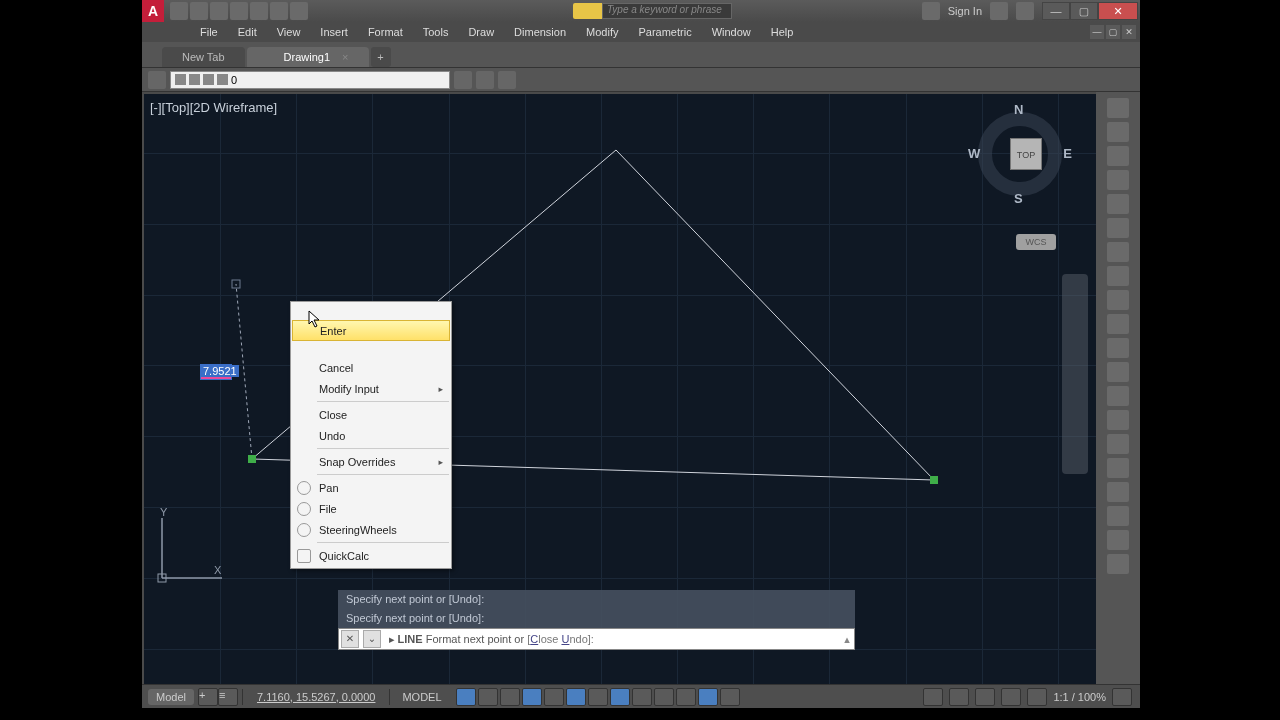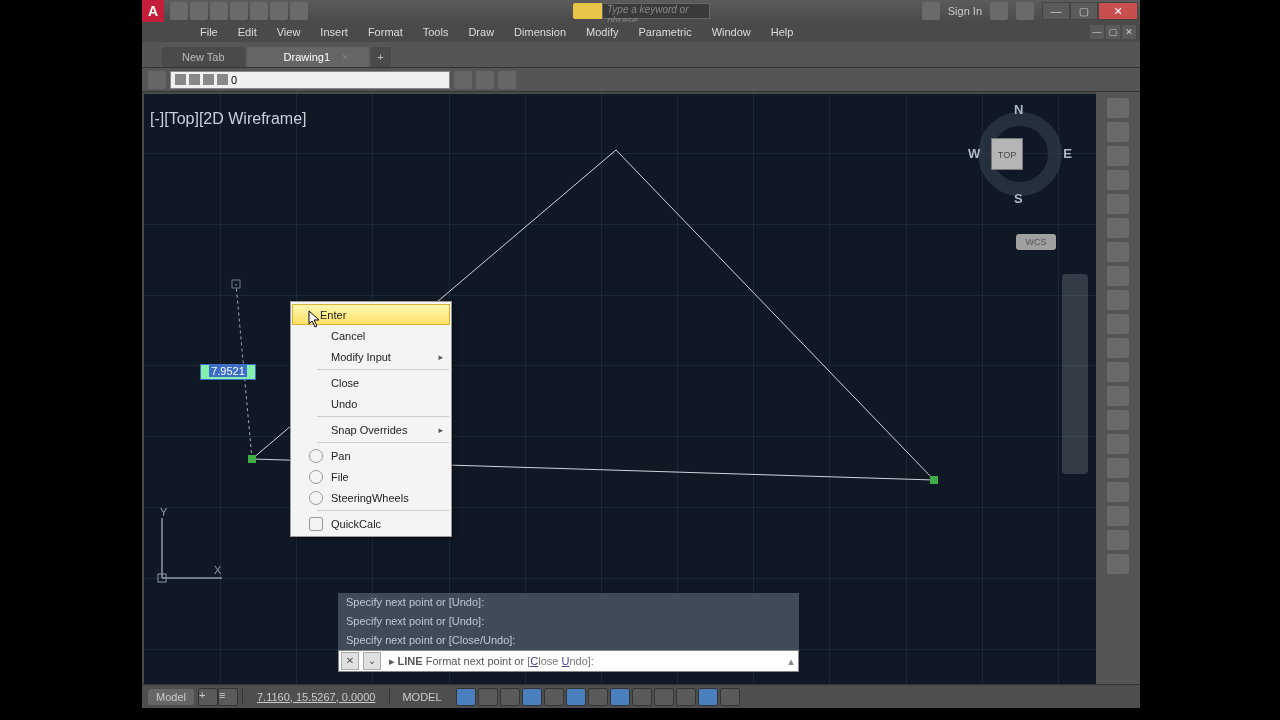--- a/index.html
+++ b/index.html
@@ -5,21 +5,21 @@
 * { margin:0; padding:0; box-sizing:border-box; font-family:"Segoe UI",Tahoma,sans-serif; font-size:11px; user-select:none; }
 body { background:#000; width:1280px; height:720px; overflow:hidden; position:relative; }
 .app { position:absolute; left:142px; top:0; width:998px; height:708px; background:#4A4A4A; display:flex; flex-direction:column; }
 
 
 .titlebar { height:22px; background:linear-gradient(#5B5B5B,#4A4A4A); display:flex; align-items:center; position:relative; }
 .app-icon { width:22px; height:22px; background:#C41E3A; display:flex; align-items:center; justify-content:center; color:#fff; font-weight:bold; font-size:14px; }
 .qat { display:flex; gap:2px; margin-left:6px; }
 .qat-btn { width:18px; height:18px; background:#6A6A6A; border-radius:2px; }
 .doc-title { position:absolute; left:50%; transform:translateX(-50%); background:#E8C547; color:#333; padding:1px 30px; font-size:12px; border-radius:2px; }
-.search-box { position:absolute; left:460px; width:108px; height:16px; background:#3A3A3A; border:1px solid #666; color:#888; padding:0 4px; font-style:italic; font-size:10px; }
+.search-box { position:absolute; left:460px; width:130px; height:16px; background:#3A3A3A; border:1px solid #666; color:#888; padding:0 4px; font-style:italic; font-size:10px; }
 .titlebar-right { margin-left:auto; display:flex; align-items:center; gap:8px; padding-right:2px; }
 .signin { color:#ccc; font-size:11px; }
 .win-btns { display:flex; }
 .win-btn { width:28px; height:18px; background:#5A5A5A; border:1px solid #444; display:flex; align-items:center; justify-content:center; color:#ccc; font-size:11px; }
 .win-btn.close { background:#C94F4F; color:#fff; width:40px; }
 
 
 .menubar { height:20px; background:#4A4A4A; display:flex; align-items:center; padding-left:48px; position:relative; }
 .menu-item { padding:2px 10px; color:#ddd; font-size:11px; }
 .doc-ctrl { position:absolute; right:4px; display:flex; gap:2px; }
@@ -34,65 +34,65 @@
 
 
 .layerbar { height:24px; background:#555; border-bottom:1px solid #333; display:flex; align-items:center; padding:0 6px; gap:4px; }
 .layer-dd { width:280px; height:18px; background:#F0F0F0; border:1px solid #888; font-size:10px; padding:0 4px; display:flex; align-items:center; gap:3px; }
 .layer-icon { width:11px; height:11px; background:#888; }
 .layer-btn { width:18px; height:18px; background:#666; border-radius:2px; }
 
 
 .main { flex:1; display:flex; position:relative; background:#4A4A4A; overflow:hidden; }
 .canvas { flex:1; background:#0F1824; position:relative; margin:2px 0 0 2px; }
-.viewport-label { position:absolute; top:6px; left:6px; color:#C8D0DA; font-size:16px;margin-top:10px; }
+.viewport-label { position:absolute; top:6px; left:6px; color:#C8D0DA; font-size:13px; }
 
 
 .grid { position:absolute; inset:0; }
 .gridv, .gridh { position:absolute; background:#1B2838; }
 .gridv { width:1px; height:100%; }
 .gridh { height:1px; width:100%; }
 
 
 svg.drawing { position:absolute; inset:0; width:100%; height:100%; }
 
 
-.dyn-input { position:absolute; left:56px; top:270px; width:56px; height:16px; background:#86efac; border:1px solid #3A6EC7; color:#000; font-size:10px; text-align:center; }
+.dyn-input { position:absolute; left:56px; top:270px; width:32px; height:16px; background:#ec4899; border:1px solid #3A6EC7; color:#000; font-size:10px; text-align:center; }
 .dyn-input span { background:#3A6EC7; color:#fff; padding:0 2px; }
 
 
 .ctx { position:absolute; left:146px; top:207px; width:162px; background:#F4F4F4; border:1px solid #9A9A9A; box-shadow:2px 2px 4px rgba(0,0,0,.4); padding:2px 0; }
-.ctx-item { height:21px; display:flex; align-items:center; padding:0 8px 0 28px; color:#222; font-size:11px; position:relative;margin-left:12px; }
-.ctx-item.hl { background:linear-gradient(#FFF7B0,#FFE169); border:1px solid #D9B434; margin:0 1px; padding-left:27px; }
+.ctx-item { height:21px; display:flex; align-items:center; padding:0 8px 0 28px; color:#222; font-size:11px; position:relative; }
+.ctx-item.hl { background:linear-gradient(#FFF7B0,#FFE169); border:1px solid #D9B434; margin:16px 1px; padding-left:27px; }
 .ctx-item.sub::after { content:"▸"; position:absolute; right:8px; font-size:9px; color:#555; }
 .ctx-sep { height:1px; background:#CCC; margin:2px 2px 2px 26px; }
 .ctx-icon { position:absolute; left:6px; width:14px; height:14px; border:1px solid #999; border-radius:7px; }
 .cursor-arrow { position:absolute; left:164px; top:216px; width:14px; height:18px; pointer-events:none; }
 
 
 .viewcube { position:absolute; top:10px; right:26px; width:100px; height:100px; }
 .vc-ring { position:absolute; inset:8px; border:14px solid rgba(60,70,85,.5); border-radius:50%; }
 .vc-n,.vc-s,.vc-e,.vc-w { position:absolute; color:#AEB8C6; font-weight:bold; font-size:13px; }
 .vc-n { top:-2px; left:44px; } .vc-s { bottom:-2px; left:44px; } .vc-e { right:-2px; top:42px; } .vc-w { left:-2px; top:42px; }
-.vc-top { position:absolute; left:21px; top:34px; width:32px; height:32px; background:#B5B5B5; border:1px solid #777; color:#444; font-size:9px; text-align:center; line-height:32px; }
+.vc-top { position:absolute; left:40px; top:34px; width:32px; height:32px; background:#B5B5B5; border:1px solid #777; color:#444; font-size:9px; text-align:center; line-height:32px; }
 .wcs-badge { position:absolute; top:140px; right:40px; width:40px; height:16px; background:#A0A0A0; border-radius:3px; color:#555; font-size:9px; text-align:center; line-height:16px; }
 
 
 .navbar { position:absolute; top:180px; right:8px; width:26px; height:200px; background:#606670; border-radius:4px; opacity:.45; }
 
 
 .rpal { width:44px; background:#555; display:flex; flex-direction:column; align-items:center; padding-top:6px; gap:4px; }
 .rpal-btn { width:22px; height:20px; background:#6A6A6A; border-radius:2px; }
 
 
 .ucs { position:absolute; left:8px; bottom:96px; }
 .ucs-label { position:absolute; color:#8F99A8; font-size:11px; }
 
 
-.cmdwrap { position:absolute; left:194px; bottom:12px; width:461px; }
+.cmdwrap { position:absolute; left:194px; bottom:34px; width:517px; }
 .cmd-hist { background:rgba(70,80,95,.9); color:#C0C8D4; font-size:10.5px; line-height:19px; padding:0 8px; }
 .cmdline { height:22px; background:#fff; border:1px solid #888; display:flex; align-items:center; font-size:11px; }
 .cmdline .cbtn { width:18px; height:18px; background:#E0E0E0; border:1px solid #aaa; margin:0 2px; text-align:center; line-height:16px; font-size:10px; color:#555; }
 .cmdline .prompt { padding:0 6px; color:#555; }
 .cmdline .ckw { color:#777; }
 .cmdline .ckw u { text-decoration:underline; color:#448; }
 .cmdline-dd { width:14px; text-align:center; color:#888; }
 
 
 .status { height:24px; background:#4E4E4E; border-top:1px solid #333; display:flex; align-items:center; color:#ccc; font-size:10.5px; }
@@ -261,21 +261,20 @@
         <line x1="10" y1="70" x2="70" y2="70" stroke="#8F99A8" stroke-width="1.5"></line>
         <rect x="6" y="66" width="8" height="8" fill="none" stroke="#8F99A8"></rect>
       </svg>
       <div class="ucs-label" style="left:16px; bottom:166px;">Y</div>
       <div class="ucs-label" style="left:70px; bottom:108px;">X</div>
 
       <div class="cmdwrap">
         <div class="cmd-hist">
           <div>Specify next point or [Undo]:</div>
           <div>Specify next point or [Undo]:</div>
-          <div>Specify next point or [Close/Undo]:</div>
         </div>
         <div class="cmdline">
           <div class="cbtn">✕</div>
           <div class="cbtn">⌄</div>
           <div class="prompt">
             ▸ <b>LINE</b>
             <span>Format next point or</span>
             <span class="ckw">[<u>C</u><span>lose</span> <u>U</u><span>ndo</span>]:</span>
           </div>
           <div style="flex:1"></div>
@@ -324,15 +323,24 @@
       <div class="st-btn"></div>
       <div class="st-btn on"></div>
       <div class="st-btn"></div>
       <div class="st-btn on"></div>
       <div class="st-btn"></div>
       <div class="st-btn"></div>
       <div class="st-btn"></div>
       <div class="st-btn on"></div>
       <div class="st-btn"></div>
     </div>
+    <div class="st-right">
+      <div class="st-btn"></div>
+      <div class="st-btn"></div>
+      <div class="st-btn"></div>
+      <div class="st-btn"></div>
+      <div class="st-btn"></div>
+      <div>1:1 / 100%</div>
+      <div class="st-btn"></div>
+    </div>
   </div>
 
 </div>
 
 </body></html>

